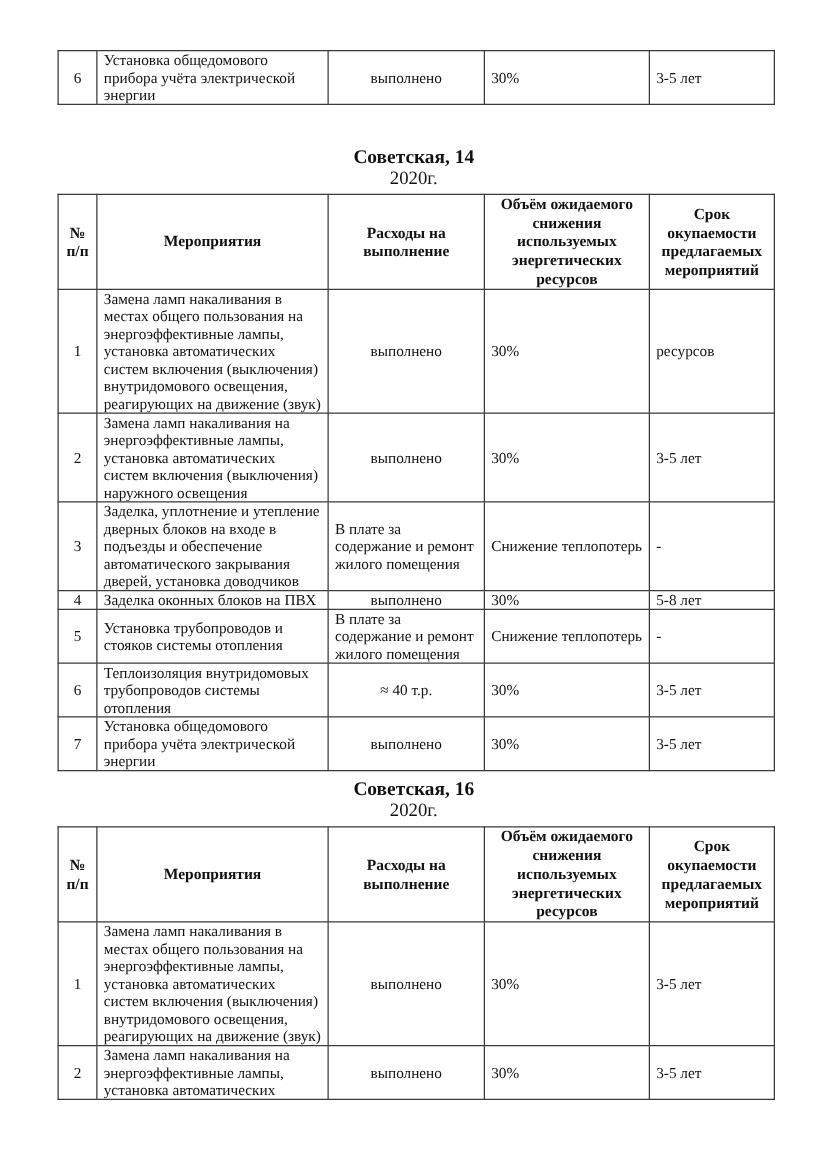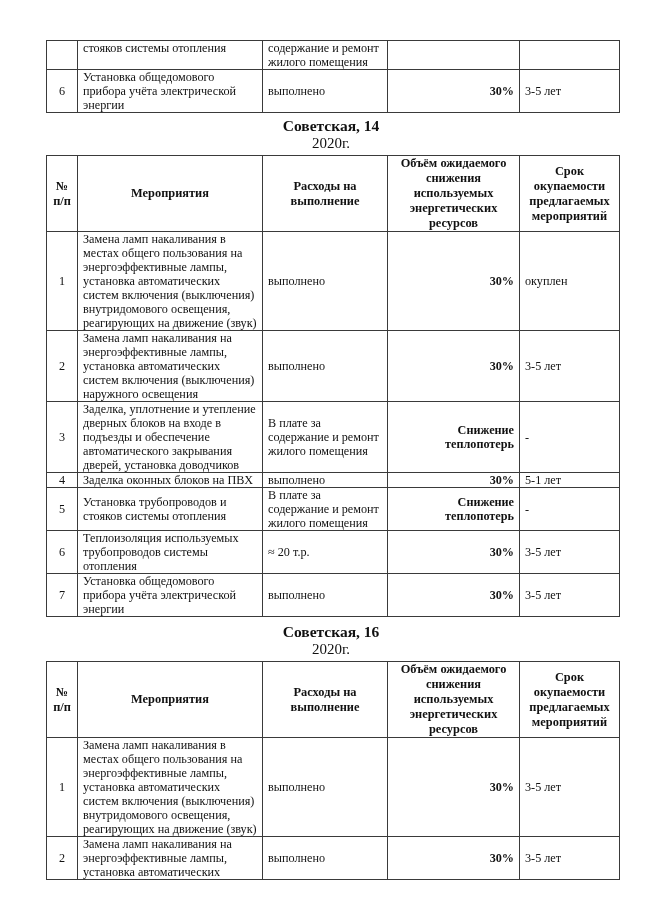--- a/index.html
+++ b/index.html
@@ -33,23 +33,23 @@
     table.doc th {
       font-weight: bold;
       text-align: center;
       font-size: 12.4px;
       line-height: 15px;
       padding: 0 3px;
     }
     .c-num { width: 31px; text-align: center; padding: 0 !important; }
     .c-act { width: 185px; text-align: left; }
     .c-cost { width: 125px; }
-    .c-vol { width: 132px; text-align: right; font-weight: bold; }
+    .c-vol { width: 132px; text-align: left; }
     .c-pay { width: 100px; text-align: left; }
-    td.center { text-align: left; }
+    td.center { text-align: center; }
     td.left { text-align: left; }
 
     #t1 { top: 40px; }
     #t2 { top: 155px; }
     #t3 { top: 661px; }
 
     .heading {
       position: absolute;
       left: 0;
       width: 650px;
@@ -74,27 +74,20 @@
 
 <table class="doc" id="t1">
   <colgroup>
     <col class="c-num">
       <col class="c-act">
       <col class="c-cost">
       <col class="c-vol">
       <col class="c-pay">
   </colgroup>
   <tbody>
-    <tr style="height:21px;">
-      <td class="c-num"></td>
-      <td class="c-act" style="vertical-align:top;">стояков системы отопления</td>
-      <td class="left" style="vertical-align:top;">содержание и ремонт жилого помещения</td>
-      <td class="c-vol"></td>
-      <td class="c-pay"></td>
-    </tr>
     <tr style="height:41px;">
       <td class="c-num">6</td>
       <td class="c-act">Установка общедомового прибора учёта электрической энергии</td>
       <td class="center">выполнено</td>
       <td class="c-vol">30%</td>
       <td class="c-pay">3-5 лет</td>
     </tr>
   </tbody>
 </table>
 
@@ -119,54 +112,54 @@
       <th>Объём ожидаемого снижения используемых энергетических ресурсов</th>
       <th>Срок окупаемости предлагаемых мероприятий</th>
     </tr>
   </thead>
   <tbody>
     <tr style="height:97px;">
       <td class="c-num">1</td>
       <td class="c-act">Замена ламп накаливания в местах общего пользования на энергоэффективные лампы, установка автоматических систем включения (выключения) внутридомового освещения, реагирующих на движение (звук)</td>
       <td class="center">выполнено</td>
       <td class="c-vol">30%</td>
-      <td class="c-pay">окуплен</td>
+      <td class="c-pay">ресурсов</td>
     </tr>
     <tr style="height:69px;">
       <td class="c-num">2</td>
       <td class="c-act">Замена ламп накаливания на энергоэффективные лампы, установка автоматических систем включения (выключения) наружного освещения</td>
       <td class="center">выполнено</td>
       <td class="c-vol">30%</td>
       <td class="c-pay">3-5 лет</td>
     </tr>
     <tr style="height:71px;">
       <td class="c-num">3</td>
       <td class="c-act">Заделка, уплотнение и утепление дверных блоков на входе в подъезды и обеспечение автоматического закрывания дверей, установка доводчиков</td>
       <td class="left">В плате за содержание и ремонт жилого помещения</td>
       <td class="c-vol">Снижение теплопотерь</td>
       <td class="c-pay">-</td>
     </tr>
     <tr style="height:13px;">
       <td class="c-num">4</td>
       <td class="c-act">Заделка оконных блоков на ПВХ</td>
       <td class="center">выполнено</td>
       <td class="c-vol">30%</td>
-      <td class="c-pay">5-1 лет</td>
+      <td class="c-pay">5-8 лет</td>
     </tr>
     <tr style="height:43px;">
       <td class="c-num">5</td>
       <td class="c-act">Установка трубопроводов и стояков системы отопления</td>
       <td class="left">В плате за содержание и ремонт жилого помещения</td>
       <td class="c-vol">Снижение теплопотерь</td>
       <td class="c-pay">-</td>
     </tr>
     <tr style="height:42px;">
       <td class="c-num">6</td>
-      <td class="c-act">Теплоизоляция используемых трубопроводов системы отопления</td>
-      <td class="center">≈ 20 т.р.</td>
+      <td class="c-act">Теплоизоляция внутридомовых трубопроводов системы отопления</td>
+      <td class="center">≈ 40 т.р.</td>
       <td class="c-vol">30%</td>
       <td class="c-pay">3-5 лет</td>
     </tr>
     <tr style="height:42px;">
       <td class="c-num">7</td>
       <td class="c-act">Установка общедомового прибора учёта электрической энергии</td>
       <td class="center">выполнено</td>
       <td class="c-vol">30%</td>
       <td class="c-pay">3-5 лет</td>
     </tr>

